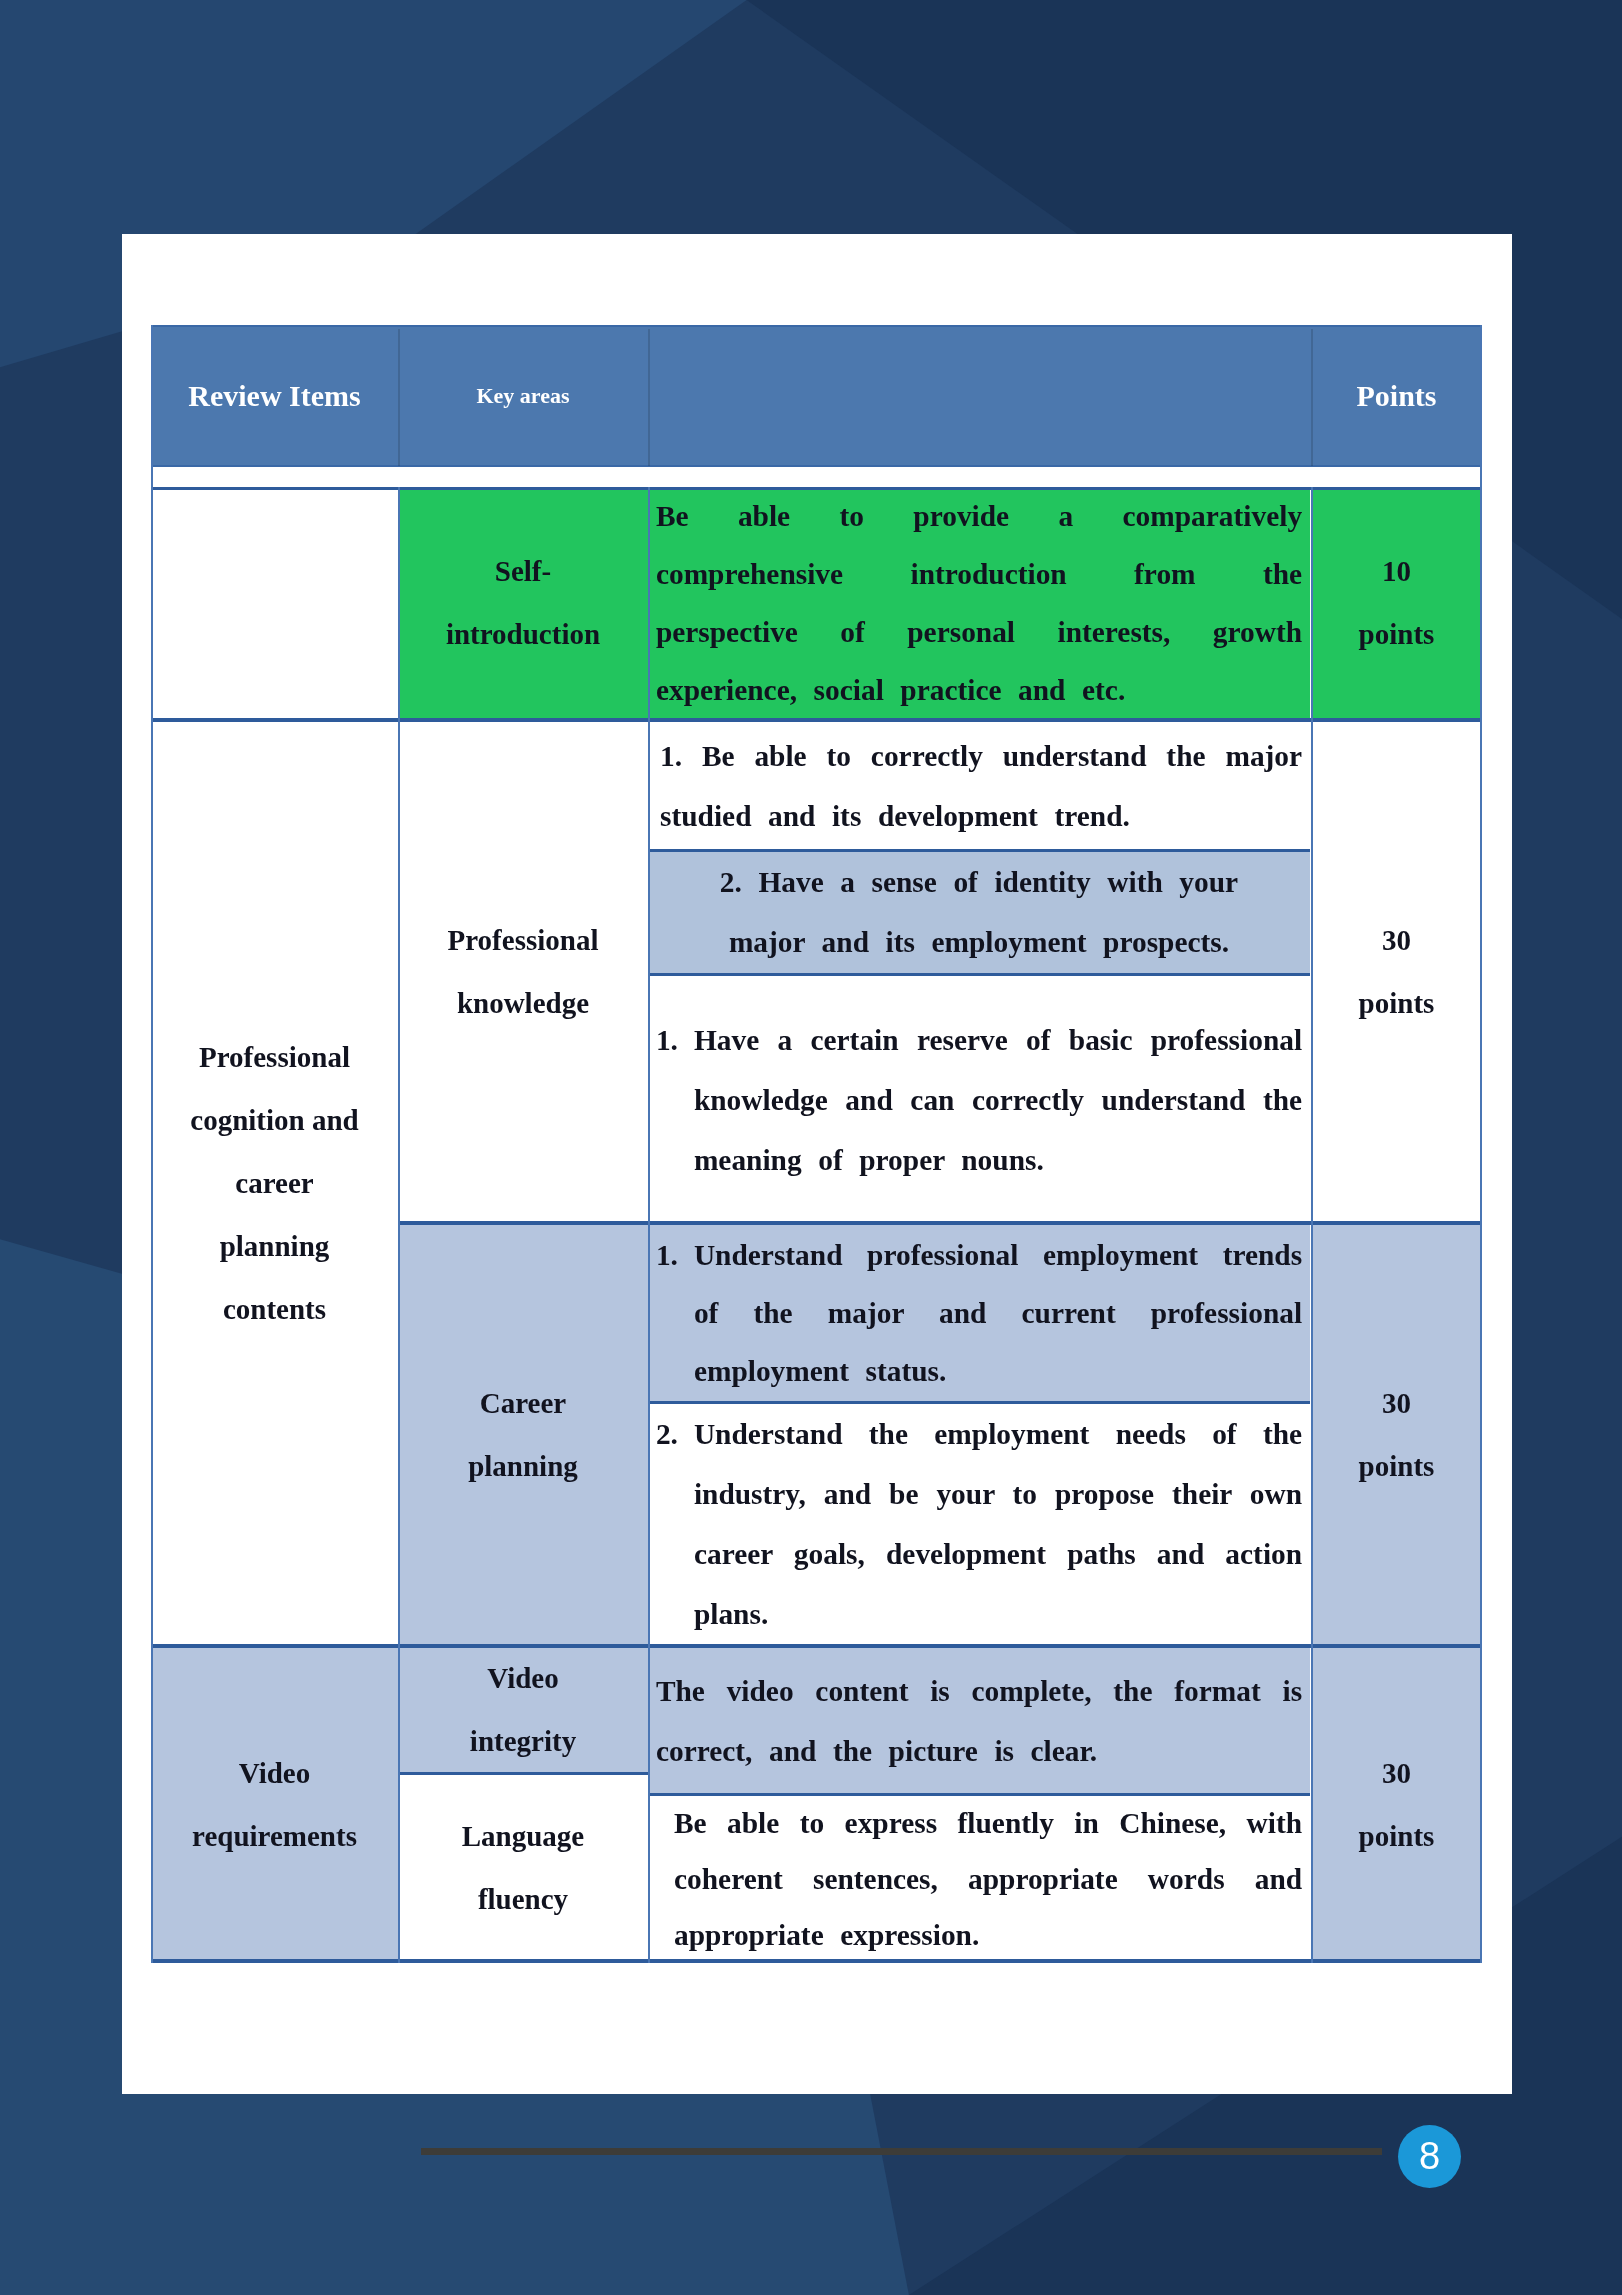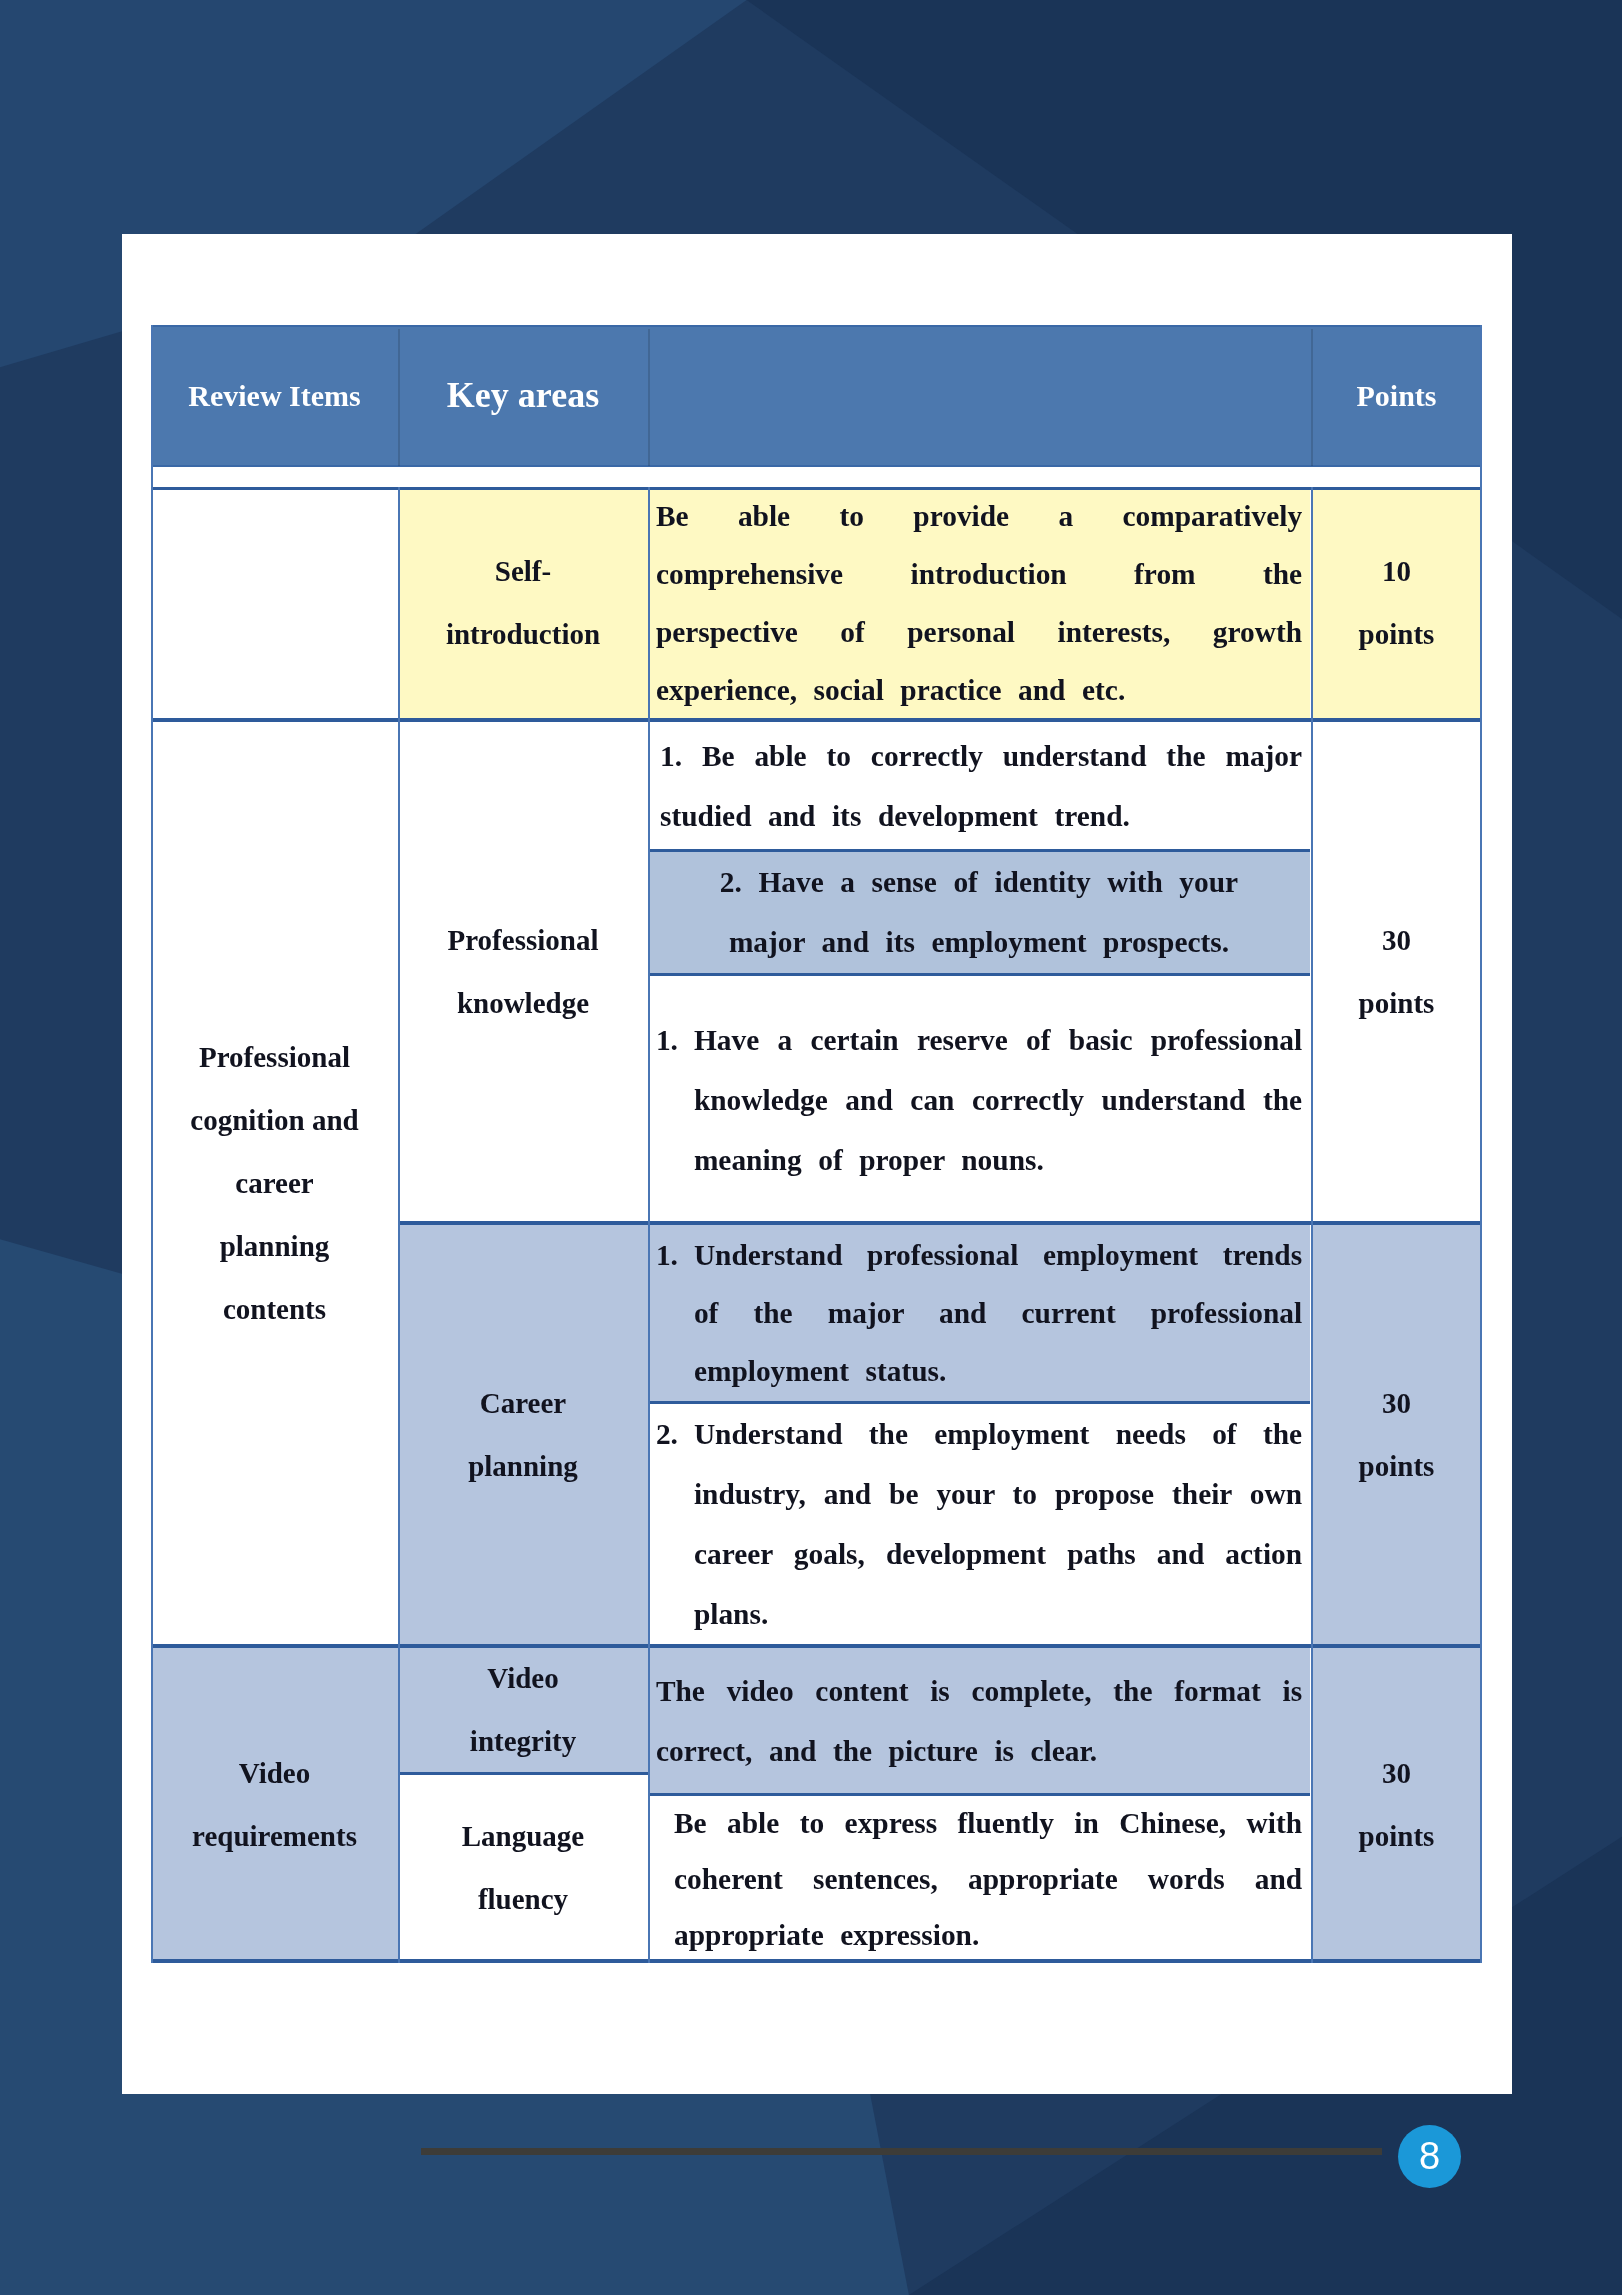--- a/index.html
+++ b/index.html
@@ -18,21 +18,21 @@
     clip-path:polygon(56% 100%,100% 80%,100% 100%);}
 
   .card{position:absolute;left:122px;top:234px;width:1390px;height:1860px;
     background:#ffffff;}
 
   .tbl{position:absolute;left:151px;top:325px;width:1331px;height:2014px;}
   .cell{position:absolute;box-sizing:border-box;display:flex;align-items:center;justify-content:center;color:#11131f;font-weight:bold;}
   .lbl{white-space:pre-line;text-align:center;font-size:29px;line-height:63px;}
   .pts{white-space:pre-line;text-align:center;font-size:29px;line-height:63px;}
   .hdr{background:#4c78ae;}
-  .blue1{background:#fef9c3;}
+  .blue1{background:#22c55e;}
   .blue2{background:#b5c5de;}
   .blue3{background:#b0c2db;}
   .white{background:#ffffff;}
 
   .jtext{margin:0;font-size:29.4px;line-height:60px;text-align:justify;word-spacing:9.2px;width:100%;}
   .padded{padding:0 7.9px;}
   .hang{display:flex;width:100%;padding:0 7.9px;box-sizing:border-box;}
   .hang .num{flex:0 0 38px;font-size:29.4px;line-height:60px;}
   .hang .jtext{flex:1;}
   .leftal{text-align:center;white-space:pre-line;}
@@ -59,21 +59,21 @@
 
 <div class="card"></div>
 
 <div class="tbl">
 
   <div class="cell hdr" style="left:0;top:0;width:1331px;height:141px;"></div>
   <div class="cell" style="left:0;top:0;width:247px;height:141px;">
       <span class="lbl hdr-lbl" style="color:#fff;font-size:30px;">Review Items</span>
     </div>
   <div class="cell" style="left:247px;top:0;width:250px;height:141px;">
-      <span class="lbl" style="color:#fff;font-size:36px;">Key areas</span>
+      <span class="lbl" style="color:#fff;font-size:22px;">Key areas</span>
     </div>
   <div class="cell" style="left:1160px;top:0;width:171px;height:141px;">
       <span class="lbl" style="color:#fff;font-size:30px;">Points</span>
     </div>
   <div class="hdr-div" style="left:247px;top:3.9px;height:137px;"></div>
   <div class="hdr-div" style="left:497px;top:3.9px;height:137px;"></div>
   <div class="hdr-div" style="left:1160px;top:3.9px;height:137px;"></div>
 
   <div class="gap" style="left:0;top:141px;width:1331px;height:21px;"></div>
 

